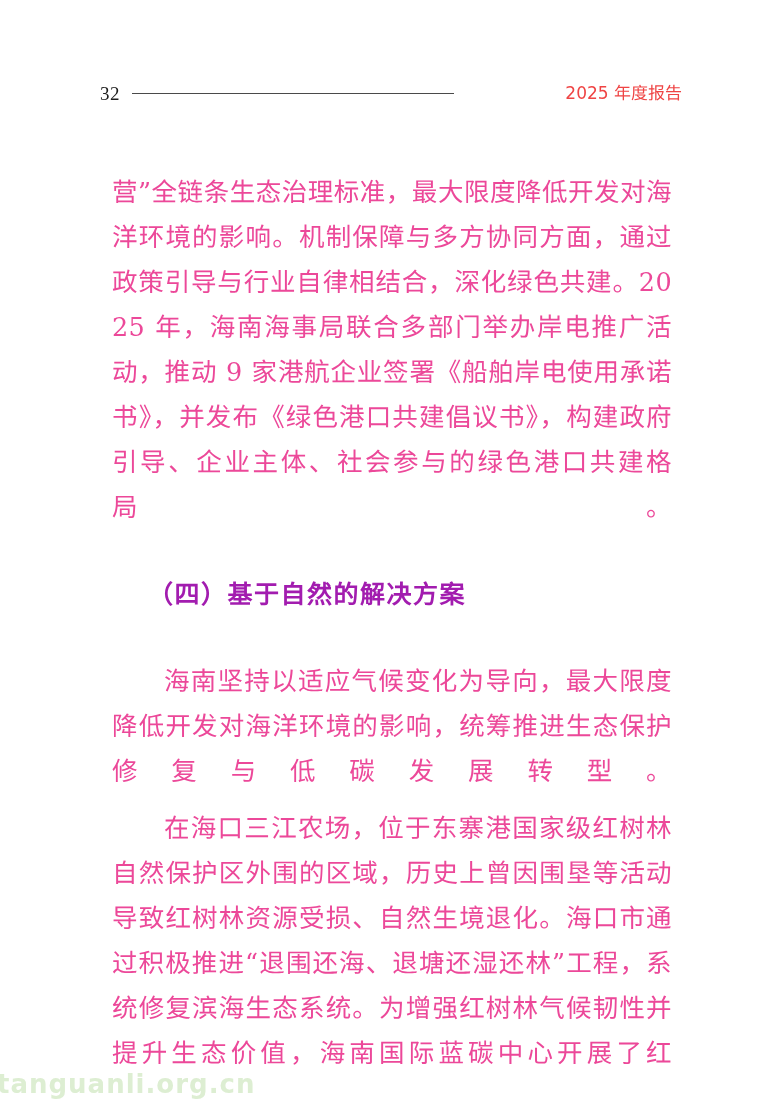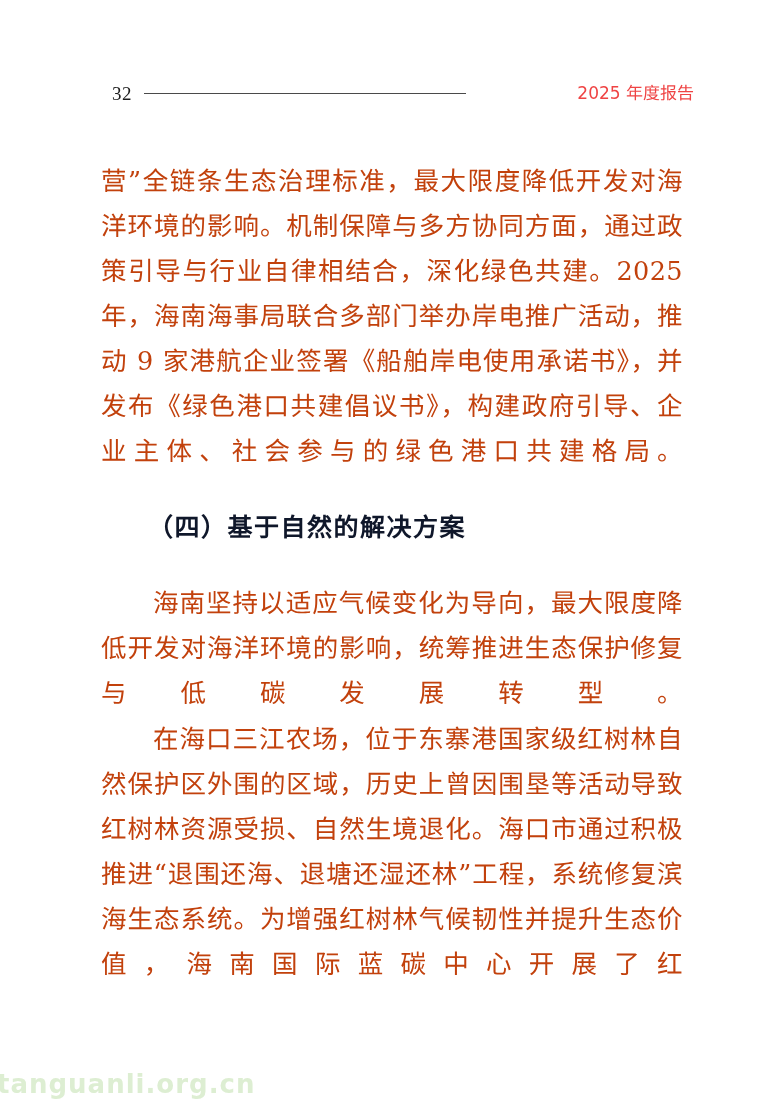--- a/index.html
+++ b/index.html
@@ -21,21 +21,21 @@
   .page {
     position: absolute;
     inset: 0;
     width: 782px;
     height: 1105px;
   }
 
   
   .page-header {
     position: absolute;
-    left: 112px;
+    left: 100px;
     top: 78px;
     width: 582px;
     height: 30px;
     display: flex;
     align-items: center;
     gap: 0;
   }
   .header-folio {
     font-family: "Liberation Serif", "DejaVu Serif", serif;
     font-size: 19px;
@@ -65,28 +65,28 @@
 
   
   .content {
     position: absolute;
     left: 100px;
     top: 158px;
     width: 584px;
   }
 
   p.body-par {
-    margin: 1px;
+    margin: 12px;
     font-size: 25.5px;
     line-height: 45px;
     text-align: justify;
     text-justify: inter-character;
     text-align-last: left;
     letter-spacing: 0.4px;
-    color: #c2410c;
+    color: #ec4899;
     font-family: "DejaVu Serif", "Liberation Serif", serif;
     word-break: break-all;
   }
   p.body-par.indent {
     text-indent: 52px;
   }
   p.body-par.continued {
     text-indent: 0;
   }
   p.body-par.tail-open {
@@ -95,21 +95,21 @@
 
   
   h2.section-heading {
     margin: 0;
     padding: 0;
     font-size: 25px;
     line-height: 45px;
     font-weight: bold;
     letter-spacing: 1.5px;
     text-indent: 48px;
-    color: #0f172a;
+    color: #a21caf;
     font-family: "DejaVu Sans", "Liberation Sans", sans-serif;
   }
 
   .gap-before-heading { height: 30px; }
   .gap-after-heading  { height: 30px; }
   .gap-par            { height: 0px; }
 
   
   .watermark {
     position: absolute;

